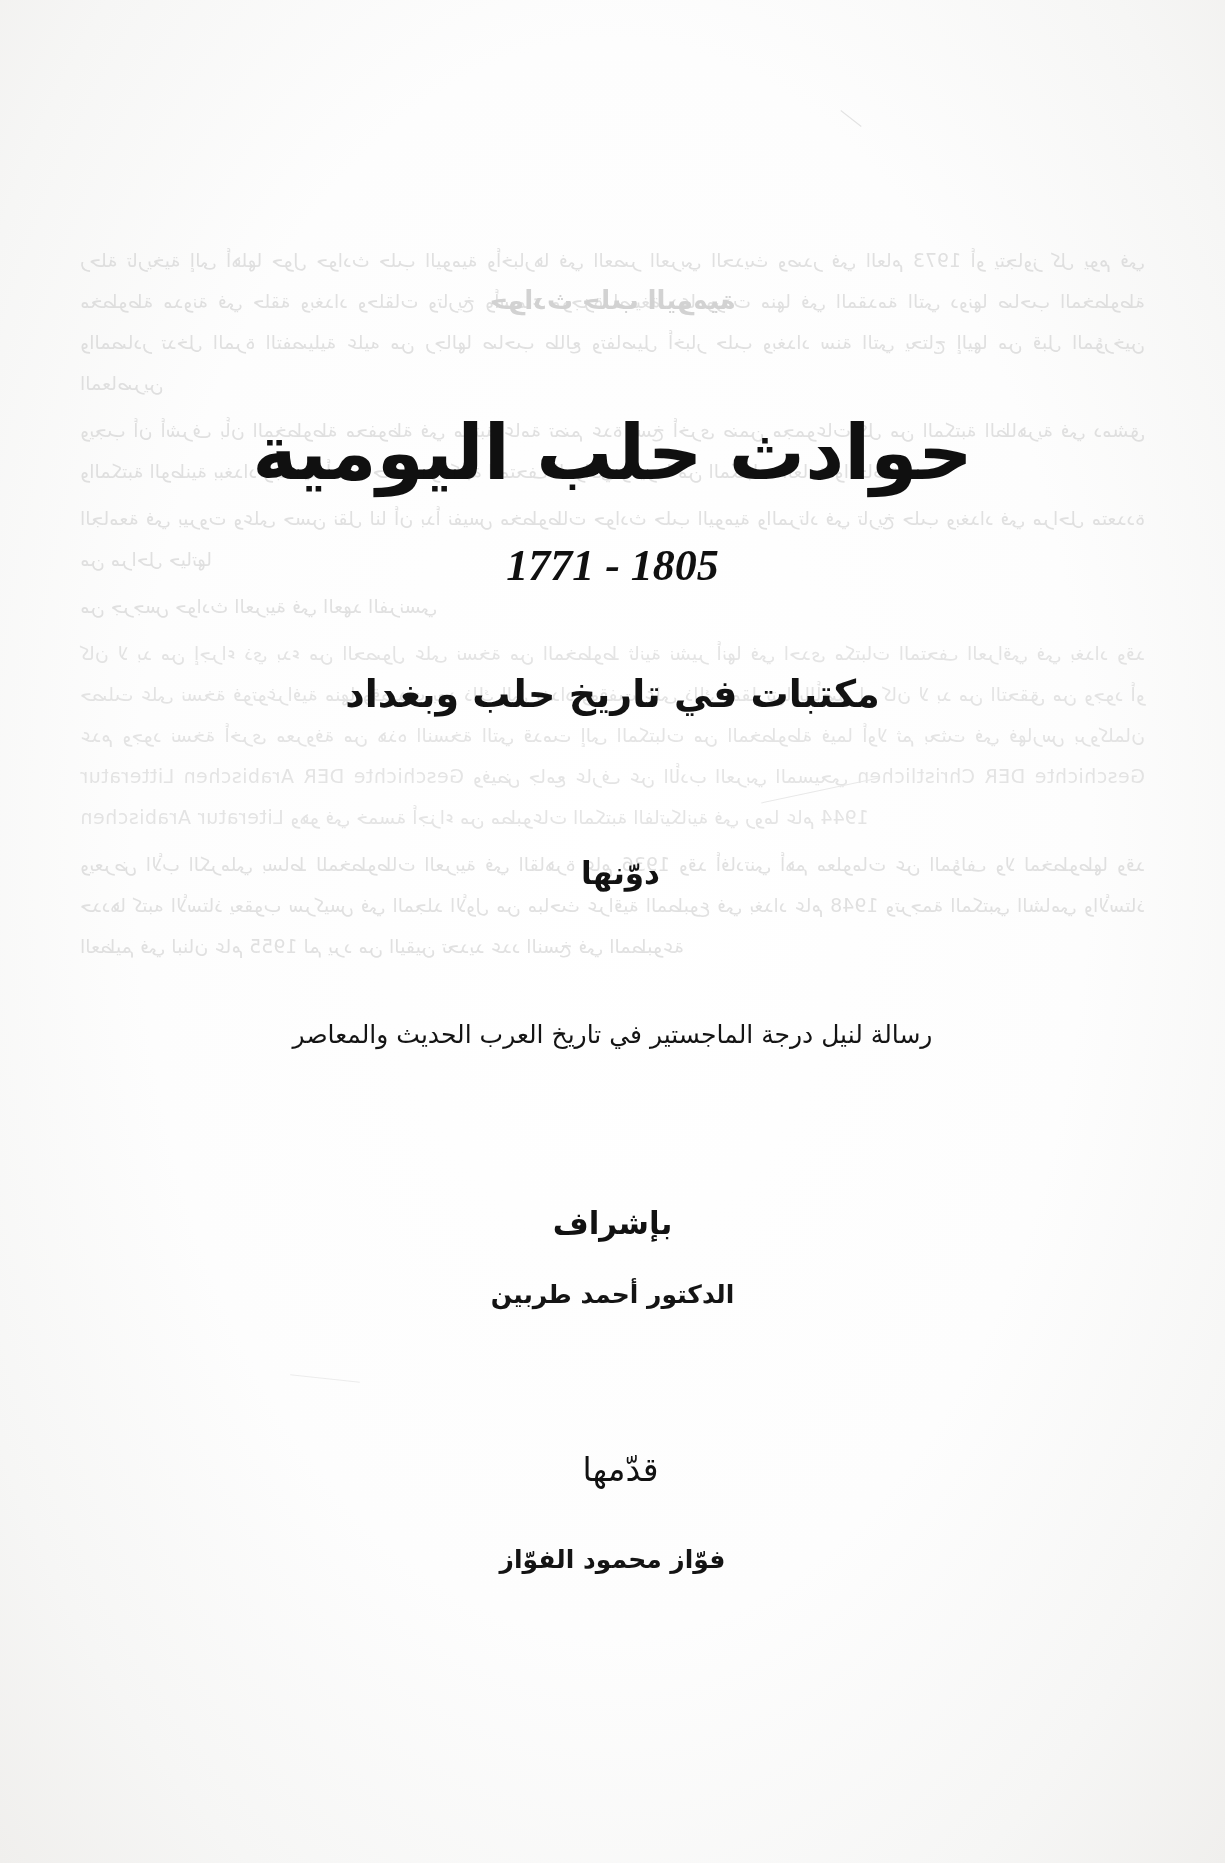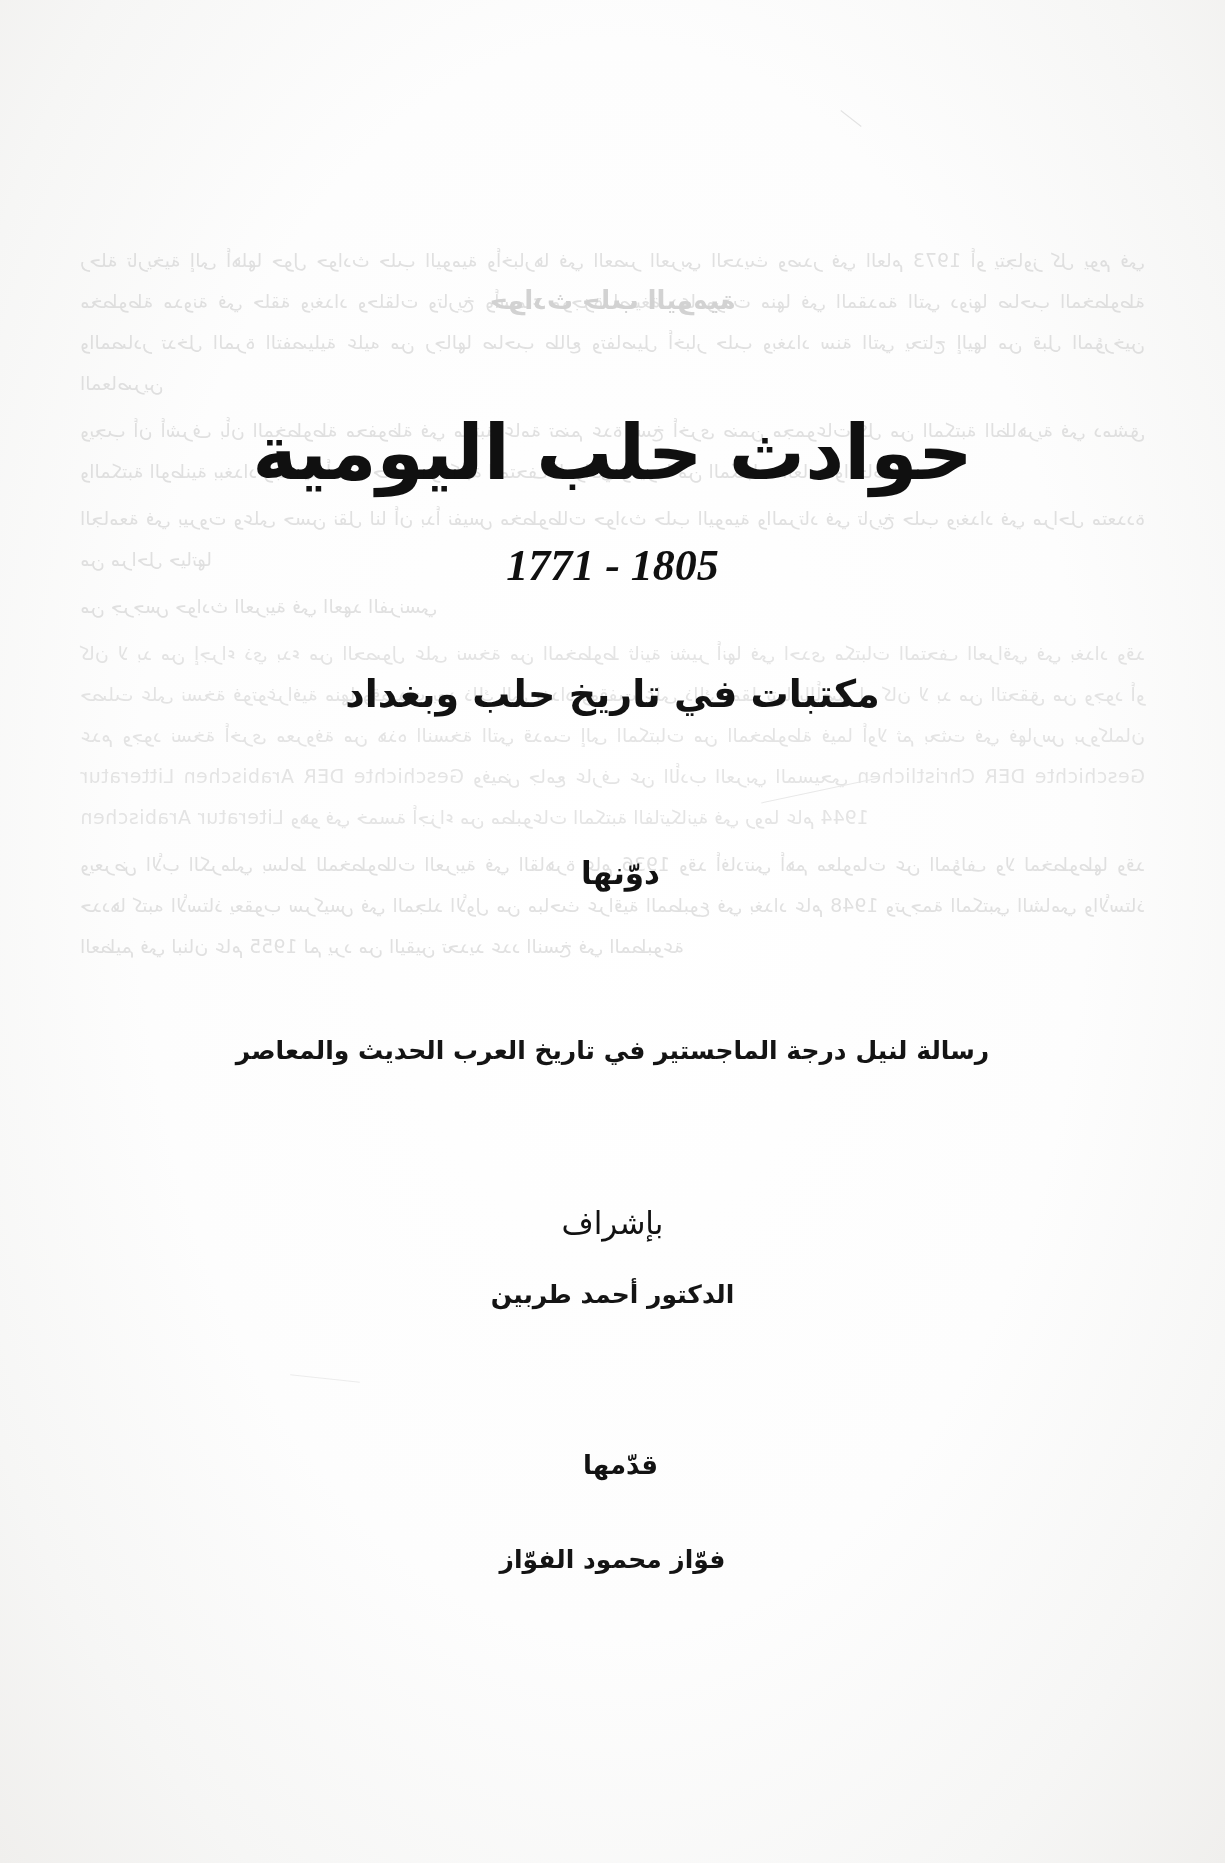--- a/index.html
+++ b/index.html
@@ -116,52 +116,51 @@
     font-weight: 700;
     color: #141414;
   }
 
   .thesis-note {
     position: absolute;
     top: 1020px;
     left: 0;
     right: 0;
     font-size: 25px;
-    font-weight: 700;
-    color: #141414;
-    margin-top: 16px;
+    font-weight: 400;
+    color: #141414;
   }
 
   .label-supervision {
     position: absolute;
     top: 1205px;
     left: 0;
     right: 0;
     font-size: 31px;
+    font-weight: 700;
+    color: #121212;
+  }
+
+  .supervisor {
+    position: absolute;
+    top: 1280px;
+    left: 0;
+    right: 0;
+    font-size: 25px;
+    font-weight: 700;
+    color: #141414;
+  }
+
+  .label-presented {
+    position: absolute;
+    top: 1450px;
+    left: 0;
+    right: 0;
+    font-size: 33px;
     font-weight: 400;
-    color: #121212;
-  }
-
-  .supervisor {
-    position: absolute;
-    top: 1280px;
-    left: 0;
-    right: 0;
-    font-size: 25px;
-    font-weight: 700;
-    color: #141414;
-  }
-
-  .label-presented {
-    position: absolute;
-    top: 1450px;
-    left: 0;
-    right: 0;
-    font-size: 26px;
-    font-weight: 700;
     color: #121212;
     margin-left: 16px;
   }
 
   .presenter {
     position: absolute;
     top: 1545px;
     left: 0;
     right: 0;
     font-size: 25px;

